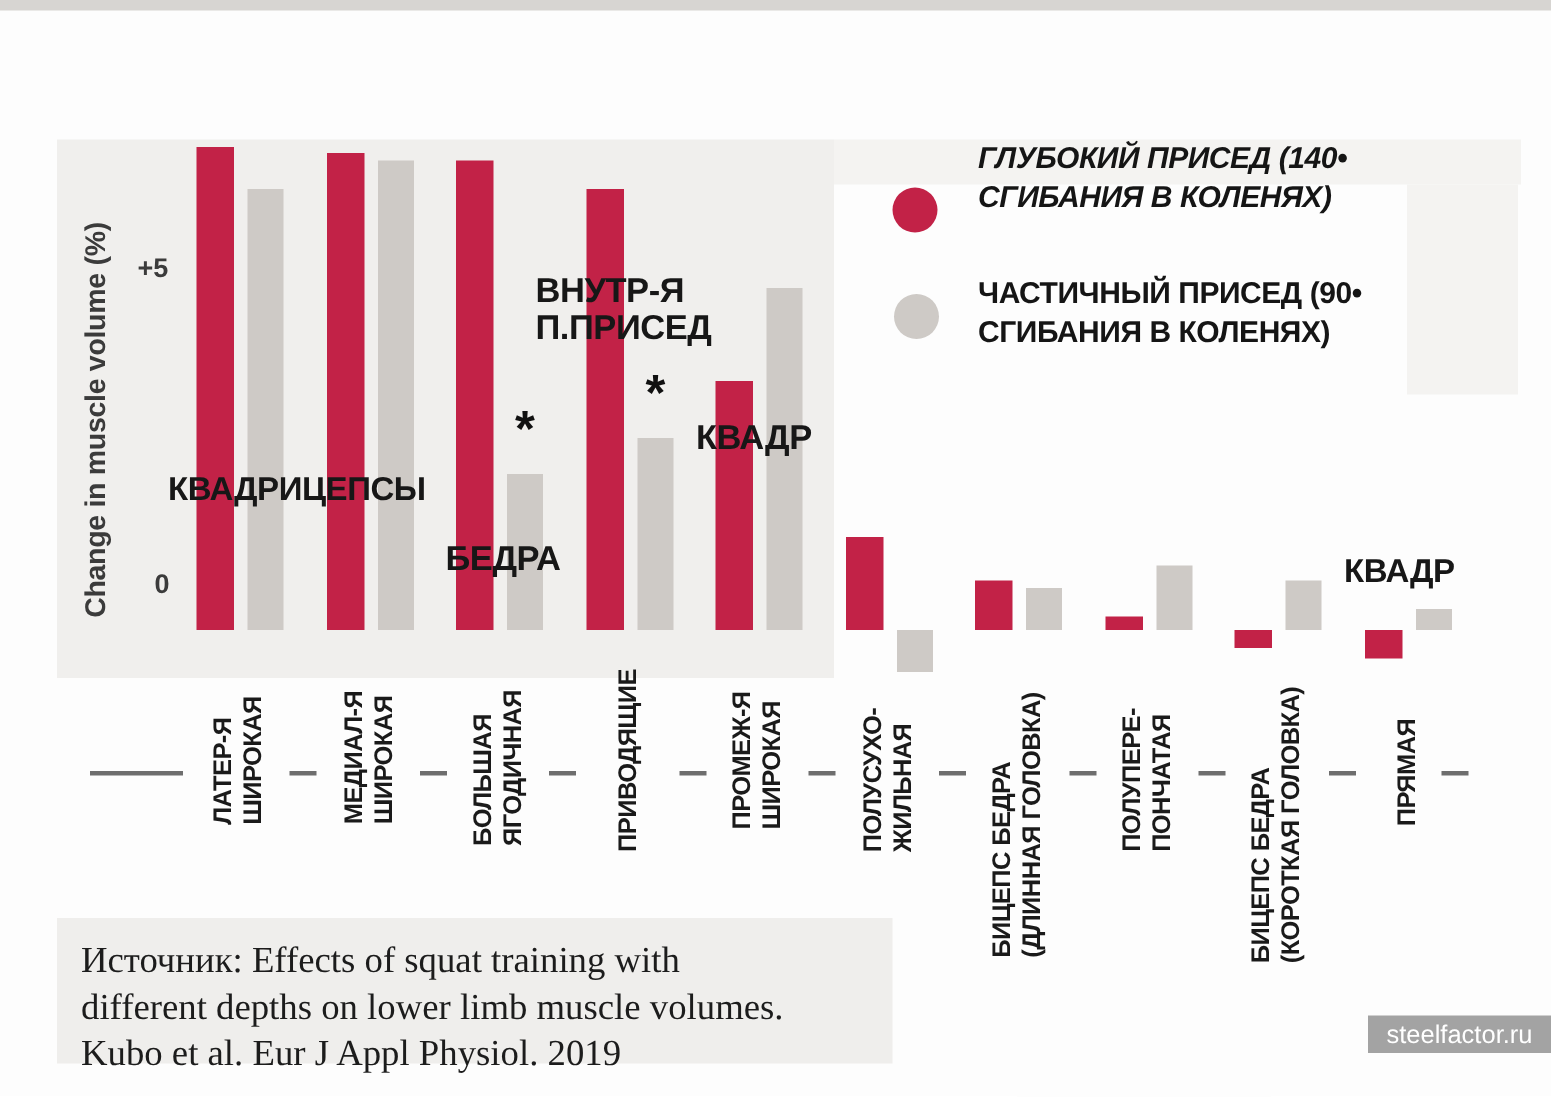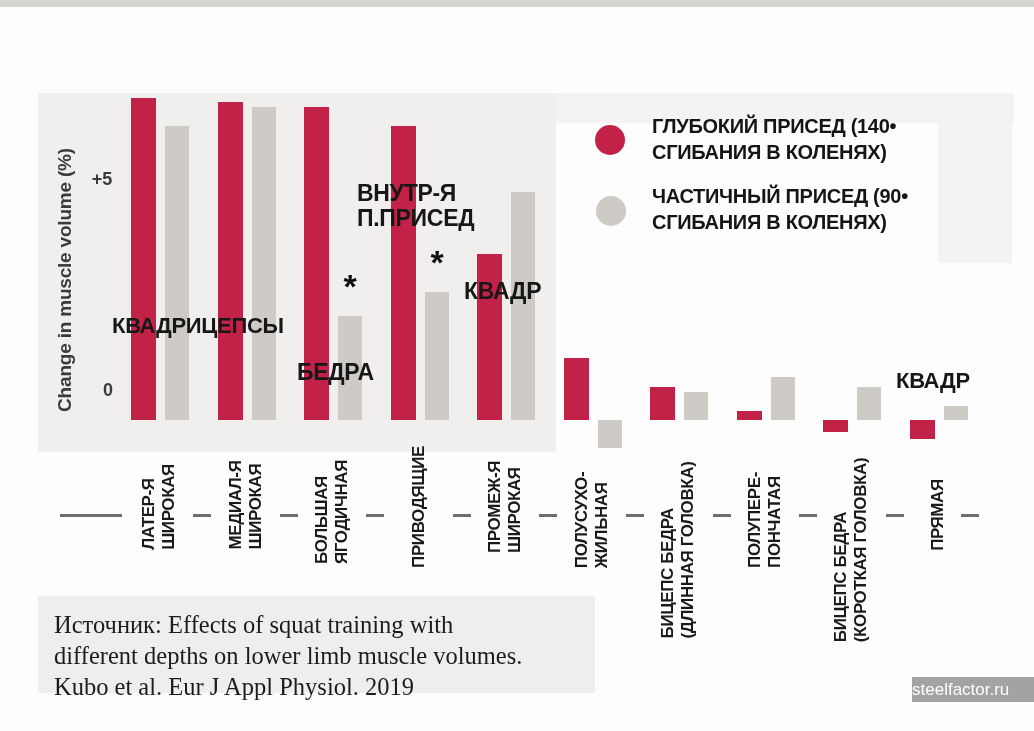--- a/index.html
+++ b/index.html
@@ -38,29 +38,29 @@
     position:absolute;transform:translate(-50%,-50%);
     font-size:34px;font-weight:bold;color:#111;line-height:10px;
   }
   .legend-row{position:absolute;}
   .legend-dot{position:absolute;width:30px;height:30px;border-radius:50%;}
   .legend-text{
     position:absolute;font-size:20px;font-weight:bold;color:#151515;
     line-height:26px;white-space:pre;letter-spacing:-0.3px;
   }
   #source-box{
-    left:38px;top:596px;width:557px;height:97px;background:#efeeec;
+    left:38px;top:612px;width:557px;height:97px;background:#efeeec;
     font-family:"Liberation Serif","DejaVu Serif",serif;
     font-size:24.5px;line-height:31px;color:#1c1c1c;
     padding:13px 16px;box-sizing:border-box;white-space:pre;
     font-variant-numeric:oldstyle-nums;
   }
   #watermark{
     left:912px;top:677px;width:122px;height:25px;background:#a3a3a3;
-    color:#fff;font-size:17px;line-height:25px;
+    color:#fff;font-size:17px;text-align:center;line-height:25px;
   }
 </style>
 </head>
 <body>
 
 <div id="stage">
 
   <div id="top-strip" class="abs"></div>
 
   <div id="chart-panel" class="abs"></div>
@@ -68,21 +68,21 @@
   <div class="abs noise" style="left:938px;top:123px;width:74px;height:140px;"></div>
 
 
   <div id="y-axis-label" class="abs">Change in muscle volume (%)</div>
   <span class="abs y-tick" style="left:102px;top:179px;">+5</span>
   <span class="abs y-tick" style="left:108px;top:390px;">0</span>
 
   <div class="legend-row">
     <span class="legend-dot" style="left: 595px; top: 125px; background: rgb(194, 34, 71);" title="ГЛУБОКИЙ ПРИСЕД (140•
 СГИБАНИЯ В КОЛЕНЯХ)"></span>
-    <span class="legend-text" style="left:652px;top:113px;">ГЛУБОКИЙ ПРИСЕД (140•
+    <span class="legend-text" style="left:652px;top:93px;font-style:italic;">ГЛУБОКИЙ ПРИСЕД (140•
 СГИБАНИЯ В КОЛЕНЯХ)</span>
   </div>
   <div class="legend-row">
     <span class="legend-dot" style="left: 596px; top: 196px; background: rgb(206, 202, 198);" title="ЧАСТИЧНЫЙ ПРИСЕД (90•
 СГИБАНИЯ В КОЛЕНЯХ)"></span>
     <span class="legend-text" style="left:652px;top:183px;">ЧАСТИЧНЫЙ ПРИСЕД (90•
 СГИБАНИЯ В КОЛЕНЯХ)</span>
   </div>
 
   <div id="chart" class="abs" style="left:0;top:0;width:1034px;height:731px;">

